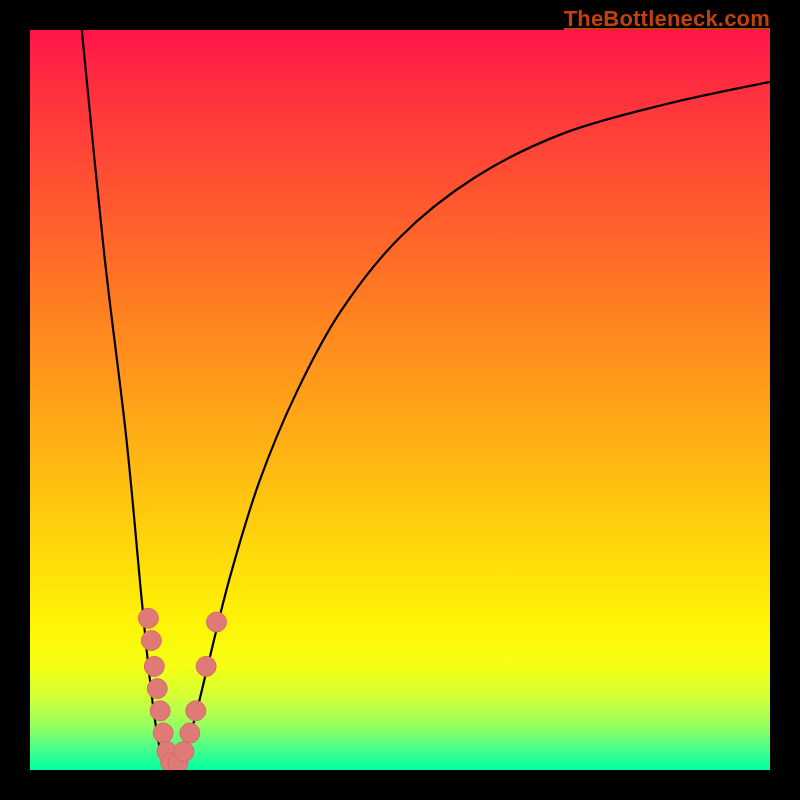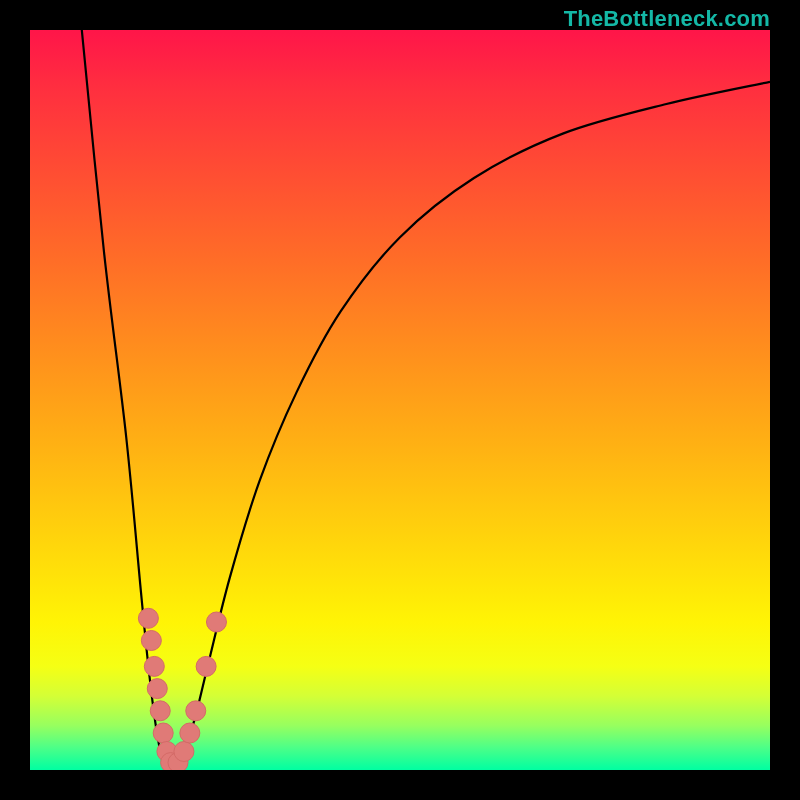--- a/index.html
+++ b/index.html
@@ -43,23 +43,24 @@
     width: 740px;
     height: 740px;
   }
   .watermark {
     position: absolute;
     top: 6px;
     right: 30px;
     font-family: Arial, Helvetica, sans-serif;
     font-size: 22px;
     font-weight: 600;
-    color: #14b8a6;
+    color: #c2410c;
     letter-spacing: 0.2px;
     user-select: none;
+    text-decoration: underline;
   }
 </style>
 </head>
 <body>
 
 <div class="frame">
   <div class="watermark">TheBottleneck.com</div>
   <div class="plot">
     <svg class="overlay-svg" viewBox="0 0 740 740" preserveAspectRatio="none">
       <path id="curve-path" fill="none" stroke="#000000" stroke-width="2.2" d="M 51.800000000000004 0 C 55.5 37 66.6 154.16666666666669 74 222 C 81.4 289.8333333333333 90.03333333333333 350.26666666666665 96.2 407 C 102.36666666666667 463.73333333333335 107.3 524.1666666666666 111 562.4 C 114.7 600.6333333333333 115.93333333333334 614.1999999999999 118.4 636.4 C 120.86666666666667 658.6 123.33333333333334 679.5666666666667 125.80000000000001 695.6 C 128.26666666666668 711.6333333333333 130.73333333333332 725.2 133.2 732.6 C 135.66666666666666 740 138.13333333333333 740 140.6 740 C 143.06666666666666 740 144.3 740 148 732.6 C 151.7 725.2 157.86666666666667 711.6333333333333 162.8 695.6 C 167.73333333333335 679.5666666666667 171.43333333333334 661.0666666666666 177.6 636.4 C 183.76666666666665 611.7333333333333 191.16666666666669 578.4333333333334 199.8 547.6 C 208.43333333333334 516.7666666666667 218.3 482.23333333333335 229.4 451.4 C 240.5 420.5666666666666 252.83333333333331 390.96666666666664 266.4 362.59999999999997 C 279.96666666666664 334.2333333333333 293.53333333333336 307.09999999999997 310.8 281.2 C 328.06666666666666 255.3 347.8 229.40000000000003 370 207.20000000000005 C 392.2 185.00000000000006 416.8666666666667 165.26666666666668 444 148 C 471.1333333333333 130.73333333333332 500.7333333333333 115.93333333333335 532.8 103.60000000000002 C 564.8666666666666 91.2666666666667 601.8666666666667 82.63333333333334 636.4 74 C 670.9333333333333 65.36666666666666 722.7333333333333 55.499999999999964 740 51.799999999999955"></path>

